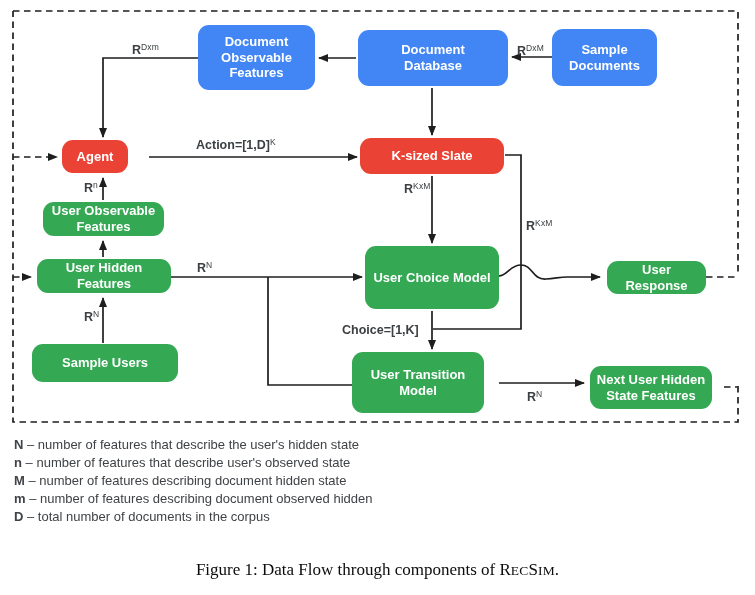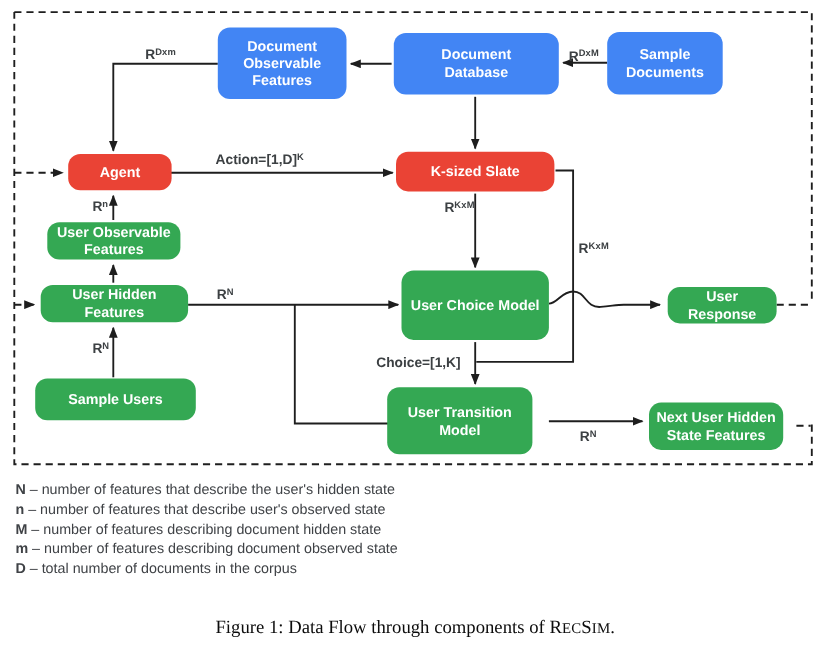--- a/index.html
+++ b/index.html
@@ -43,21 +43,21 @@
   .n-response span { max-width: 82px; }
   .n-next span     { max-width: 132px; }
 
   .elabel {
     position: absolute;
     color: #3C4043;
     font-weight: bold;
     font-size: 12.5px;
     white-space: nowrap;
   }
-  .elabel sup { font-size: 8.5px; font-weight: bold; vertical-align: 4px; letter-spacing: 0.2px; }
+  .elabel sup { font-size: 8.5px; font-weight: normal; vertical-align: 4px; letter-spacing: 0.2px; }
 
   .legend { position: absolute; left: 14px; top: 436px; color: #3F4246; font-size: 13px; }
   .legend .lrow { height: 18px; line-height: 18px; white-space: nowrap; }
   .legend .lkey { font-weight: bold; }
 
   .caption {
     position: absolute;
     left: 0; top: 560px;
     width: 755px;
     text-align: center;
@@ -107,21 +107,21 @@
 
     <div class="node blue n-docobs" style="left:198px;top:25px;width:117px;height:65px">
       <span>Document Observable Features</span>
     </div>
     <div class="node blue n-docdb" style="left:358px;top:30px;width:150px;height:56px">
       <span>Document Database</span>
     </div>
     <div class="node blue n-sampledocs" style="left:552px;top:29px;width:105px;height:57px">
       <span>Sample Documents</span>
     </div>
-    <div class="node red" style="left:62px;top:140px;width:94px;height:33px">
+    <div class="node red" style="left:62px;top:140px;width:66px;height:33px">
       <span>Agent</span>
     </div>
     <div class="node red" style="left:360px;top:138px;width:144px;height:36px">
       <span>K-sized Slate</span>
     </div>
     <div class="node green n-userobs" style="left:43px;top:202px;width:121px;height:34px">
       <span>User Observable Features</span>
     </div>
     <div class="node green n-userhidden" style="left:37px;top:259px;width:134px;height:34px">
       <span>User Hidden Features</span>
@@ -151,18 +151,18 @@
     <span class="elabel" style="left:197px;top:260px"><span>R</span><sup>N</sup></span>
     <span class="elabel" style="left:84px;top:309px"><span>R</span><sup>N</sup></span>
     <span class="elabel" style="left:342px;top:322px"><span>Choice=[1,K]</span><sup></sup></span>
     <span class="elabel" style="left:527px;top:389px"><span>R</span><sup>N</sup></span>
   </div>
 
   <div class="legend">
     <div class="lrow"><span class="lkey">N</span> <span>– number of features that describe the user's hidden state</span></div>
     <div class="lrow"><span class="lkey">n</span> <span>– number of features that describe user's observed state</span></div>
     <div class="lrow"><span class="lkey">M</span> <span>– number of features describing document hidden state</span></div>
-    <div class="lrow"><span class="lkey">m</span> <span>– number of features describing document observed state</span></div>
+    <div class="lrow"><span class="lkey">m</span> <span>– number of features describing document observed hidden</span></div>
     <div class="lrow"><span class="lkey">D</span> <span>– total number of documents in the corpus</span></div>
   </div>
 
   <div class="caption"><span>Figure 1: Data Flow through components of </span><span>R</span><span class="sc">EC</span><span>S</span><span class="sc">IM</span><span>.</span></div>
 </div>
 
 </body></html>

